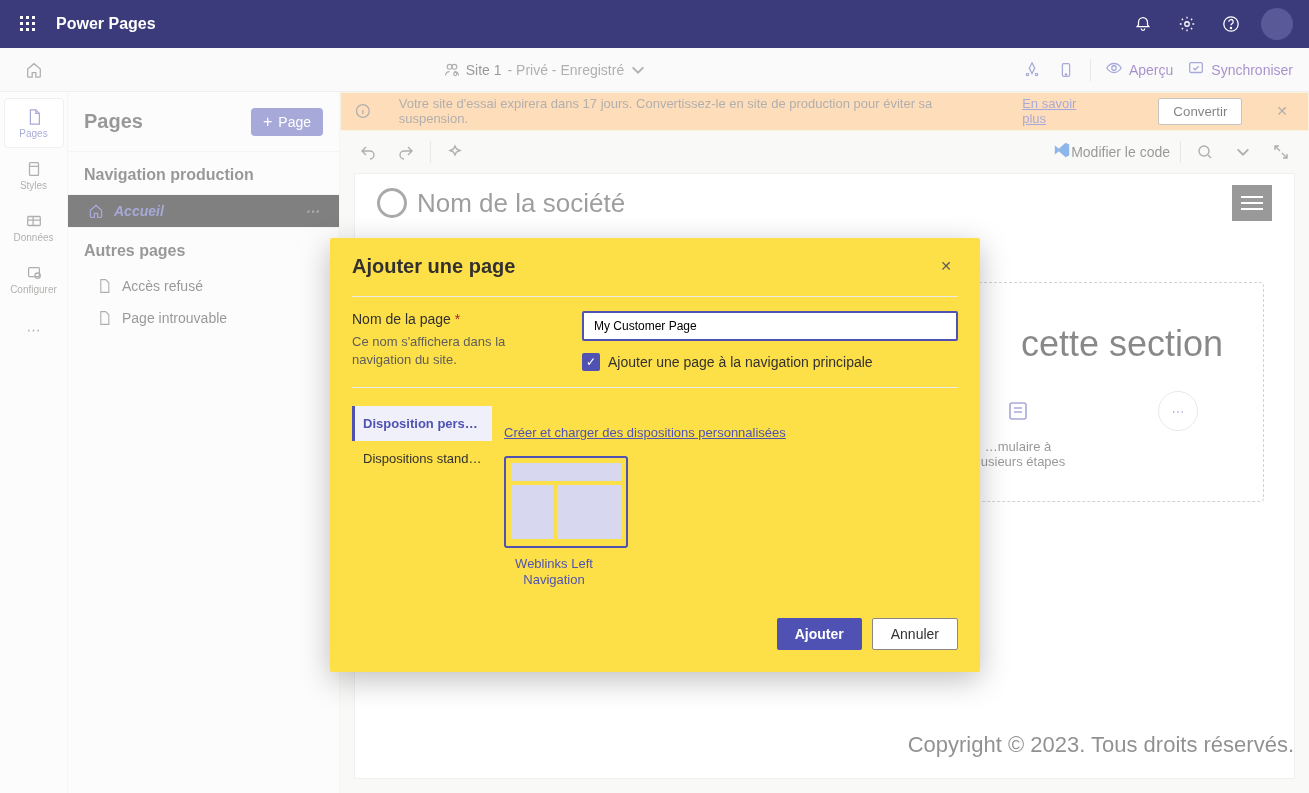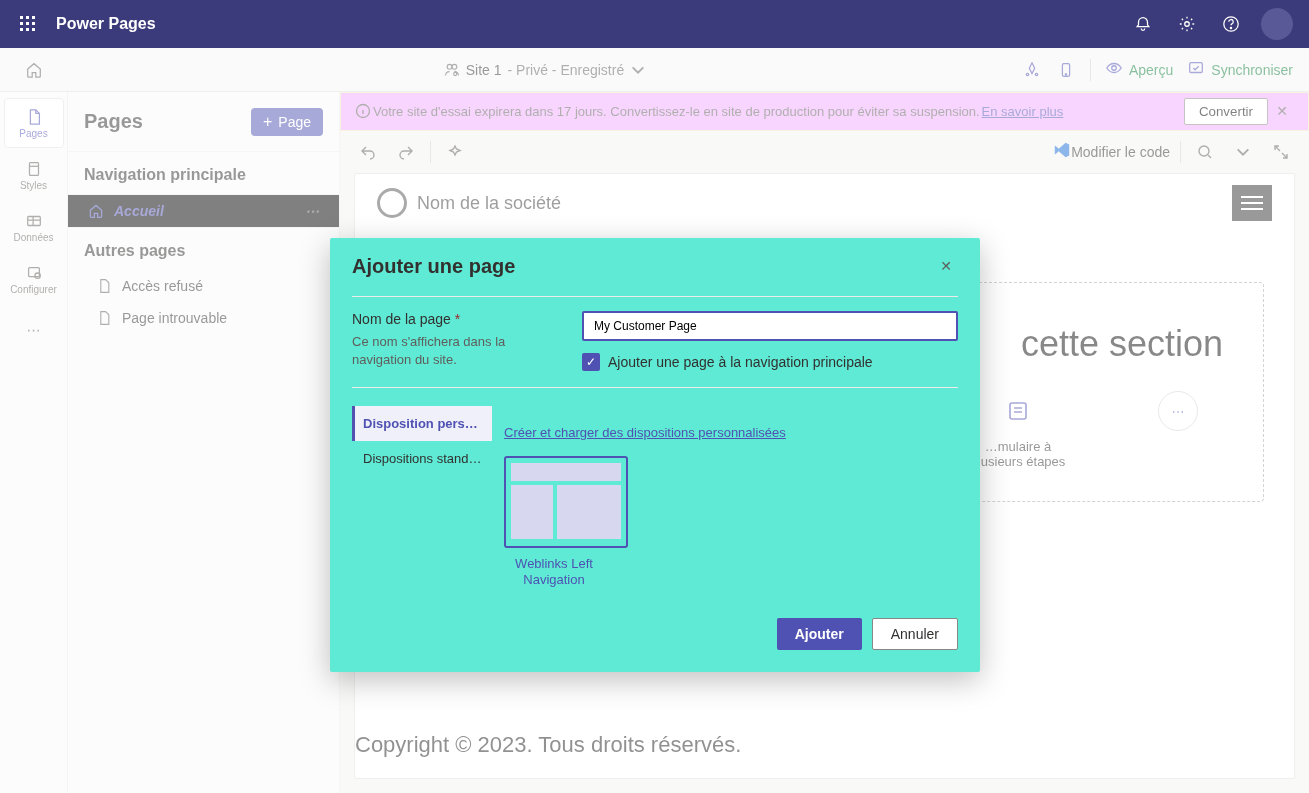--- a/index.html
+++ b/index.html
@@ -22,21 +22,21 @@
 
 .command-bar { height: 44px; background: #f5f5f7; border-bottom: 1px solid #e1dfdd; display: flex; align-items: center; }
 .home-btn { width: 68px; height: 100%; display: flex; align-items: center; justify-content: center; }
 .home-btn svg { width: 18px; height: 18px; }
 .site-selector { flex: 1; display: flex; align-items: center; justify-content: center; gap: 6px; color: #605e5c; }
 .site-selector svg { width: 16px; height: 16px; }
 .cmd-right { display: flex; align-items: center; gap: 14px; padding-right: 16px; }
 .cmd-icon { width: 20px; height: 20px; display: flex; align-items: center; justify-content: center; color: #4f52b2; }
 .cmd-icon svg { width: 18px; height: 18px; }
 .cmd-sep { width: 1px; height: 22px; background: #d2d0ce; }
-.cmd-link { display: flex; align-items: center; gap: 6px; color: #15803d; cursor: pointer; }
+.cmd-link { display: flex; align-items: center; gap: 6px; color: #4c1d95; cursor: pointer; }
 .cmd-link .ico { color: #4f52b2; }
 .cmd-link svg { width: 18px; height: 18px; }
 
 
 .main { display: flex; height: calc(100% - 92px); }
 .left-rail { width: 68px; background: #faf9f8; border-right: 1px solid #edebe9; display: flex; flex-direction: column; align-items: center; padding-top: 6px; }
 .rail-item { width: 60px; height: 50px; display: flex; flex-direction: column; align-items: center; justify-content: center; font-size: 10px; color: #605e5c; cursor: pointer; border-radius: 4px; margin-bottom: 2px;}
 .rail-item.active { background: #fff; color: #4f52b2; border: 1px solid #e1dfdd; }
 .rail-item svg { width: 18px; height: 18px; margin-bottom: 2px; }
 .rail-more { width: 40px; height: 40px; display: flex; align-items: center; justify-content: center; cursor: pointer; margin-top: 4px; color: #605e5c;}
@@ -49,56 +49,56 @@
 .nav-section-title { font-size: 16px; font-weight: 600; padding: 14px 16px 10px; }
 .nav-item { display: flex; align-items: center; gap: 10px; padding: 8px 20px; cursor: pointer; color: #323130; }
 .nav-item.selected { background: #000000; color: #4f52b2; font-weight: 600; border-top: 1px solid #edebe9; border-bottom: 1px solid #edebe9; font-style: italic; }
 .nav-item svg { width: 16px; height: 16px; }
 .nav-item .more { margin-left: auto; color: #605e5c; }
 .nav-sub-item { display: flex; align-items: center; gap: 10px; padding: 8px 20px 8px 28px; color: #323130; cursor: pointer; }
 .nav-sub-item svg { width: 16px; height: 16px; }
 
 
 .canvas-area { flex: 1; background: #f3f2f1; position: relative; display: flex; flex-direction: column; }
-.notice-bar { background: #f0abfc; border: 1px solid #efe6c1; height: 40px; display: flex; align-items: center; padding: 0 14px; margin: 0; font-size: 13px; color: #605e5c; gap: 2px;}
+.notice-bar { background: #fdba74; border: 1px solid #efe6c1; height: 40px; display: flex; align-items: center; padding: 0 14px; margin: 0; font-size: 13px; color: #605e5c; gap: 28px;}
 .notice-bar a { color: #4f52b2; text-decoration: underline; cursor: pointer; }
 .notice-bar .spacer { flex: 1; }
 .notice-bar .convert-btn { background: #fff; border: 1px solid #8a8886; border-radius: 2px; padding: 5px 14px; cursor: pointer; }
 .notice-bar .close { width: 24px; text-align: center; cursor: pointer; font-size: 14px; }
 .canvas-toolbar { height: 44px; display: flex; align-items: center; padding: 0 14px; gap: 10px; }
 .ct-icon { width: 28px; height: 28px; display: flex; align-items: center; justify-content: center; color: #605e5c; cursor: pointer; }
 .ct-icon svg { width: 16px; height: 16px; }
 .ct-sep { width: 1px; height: 22px; background: #d2d0ce; }
 .ct-spacer { flex: 1; }
 .edit-code { display: flex; align-items: center; color: #323130; cursor: pointer; text-align: center; }
 .edit-code .vscode-ico { color: #1a6dd6; }
 .edit-code svg { width: 18px; height: 18px; }
 
 
 .preview-wrap { flex: 1; padding: 0 14px 14px; display: flex; }
 .preview { flex: 1; background: #fff; border: 1px solid #e1dfdd; border-radius: 2px; overflow: hidden; position: relative; }
 .preview-header { height: 58px; display: flex; align-items: center; padding: 0 22px; justify-content: space-between;}
-.company { display: flex; align-items: center; gap: 10px; font-size: 18px; color: #3c3c3c; }
+.company { display: flex; align-items: center; gap: 10px; font-size: 26px; color: #3c3c3c; }
 .company-logo { width: 30px; height: 30px; border-radius: 50%; border: 3px solid #555; }
 .hamburger { width: 40px; height: 36px; background: #333; display: flex; flex-direction: column; justify-content: center; align-items: center; gap: 4px; }
 .hamburger span { width: 22px; height: 2px; background: #fff; }
 .preview-section { padding: 50px 30px 30px; }
 .preview-section .dashed { border: 1px dashed #a6a6a6; border-radius: 4px; padding: 40px 30px; text-align: center; height: 220px;}
 .section-title-lg { font-size: 36px; font-weight: 400; color: #111; margin-bottom: 26px; }
 .comp-row { display: flex; justify-content: center; gap: 50px; }
 .comp-item { display: flex; flex-direction: column; align-items: center; gap: 8px; font-size: 13px; color: #323130; width: 110px;}
 .comp-item .comp-ico { width: 40px; height: 40px; border-radius: 6px; display: flex; align-items: center; justify-content: center; color: #4f52b2; }
 .comp-item .comp-ico.more-circle { border: 1px solid #d2d0ce; border-radius: 50%; }
-.preview-footer { text-align: left; font-size: 22px; color: #222; padding: 40px 0 20px; border-top: none;}
+.preview-footer { text-align: right; font-size: 22px; color: #222; padding: 40px 0 20px; border-top: none;}
 
 
 .overlay { position: absolute; inset: 0; background: rgba(255,255,255,0.5); top: 48px; }
 
 
-.modal { position: absolute; top: 238px; left: 330px; width: 650px; background: #5eead4; border-radius: 2px; box-shadow: 0 8px 30px rgba(0,0,0,0.25); z-index: 100; }
+.modal { position: absolute; top: 238px; left: 330px; width: 650px; background: #fde047; border-radius: 2px; box-shadow: 0 8px 30px rgba(0,0,0,0.25); z-index: 100; }
 .modal-header { display: flex; align-items: center; justify-content: space-between; padding: 16px 22px 14px; }
 .modal-title { font-size: 20px; font-weight: 600; }
 .modal-close { width: 24px; height: 24px; display: flex; align-items: center; justify-content: center; cursor: pointer; color: #605e5c; }
 .modal-body { padding: 4px 22px 12px; }
 .modal .hr { height: 1px; background: #edebe9; margin: 0 0 14px; }
 .form-row { display: flex; gap: 20px; }
 .form-left { width: 210px; }
 .form-left label { font-size: 14px; color: #323130; }
 .form-left .req { color: #a4262c; }
 .form-left .hint { font-size: 13px; color: #605e5c; margin-top: 6px; line-height: 18px; }
@@ -253,21 +253,21 @@
   </div>
 
   <div class="left-panel">
     <div class="panel-header">
       <div class="panel-title">Pages</div>
       <button class="add-page-btn">
         <span style="font-size:16px;line-height:14px;">+</span>
         <span>Page</span>
       </button>
     </div>
-    <div class="nav-section-title">Navigation principale</div>
+    <div class="nav-section-title">Navigation production</div>
     <div class="nav-item selected">
       <svg viewBox="0 0 20 20" fill="none" stroke="#4f52b2" stroke-width="1.6">
           <path d="M3 9l7-6 7 6v8a1 1 0 0 1-1 1h-4v-5H8v5H4a1 1 0 0 1-1-1z"></path>
         </svg>
       <span>Accueil</span>
       <span class="more">⋯</span>
     </div>
     <div class="nav-section-title">Autres pages</div>
     <div class="nav-sub-item">
       <svg viewBox="0 0 20 20" fill="none" stroke="#605e5c" stroke-width="1.4">

